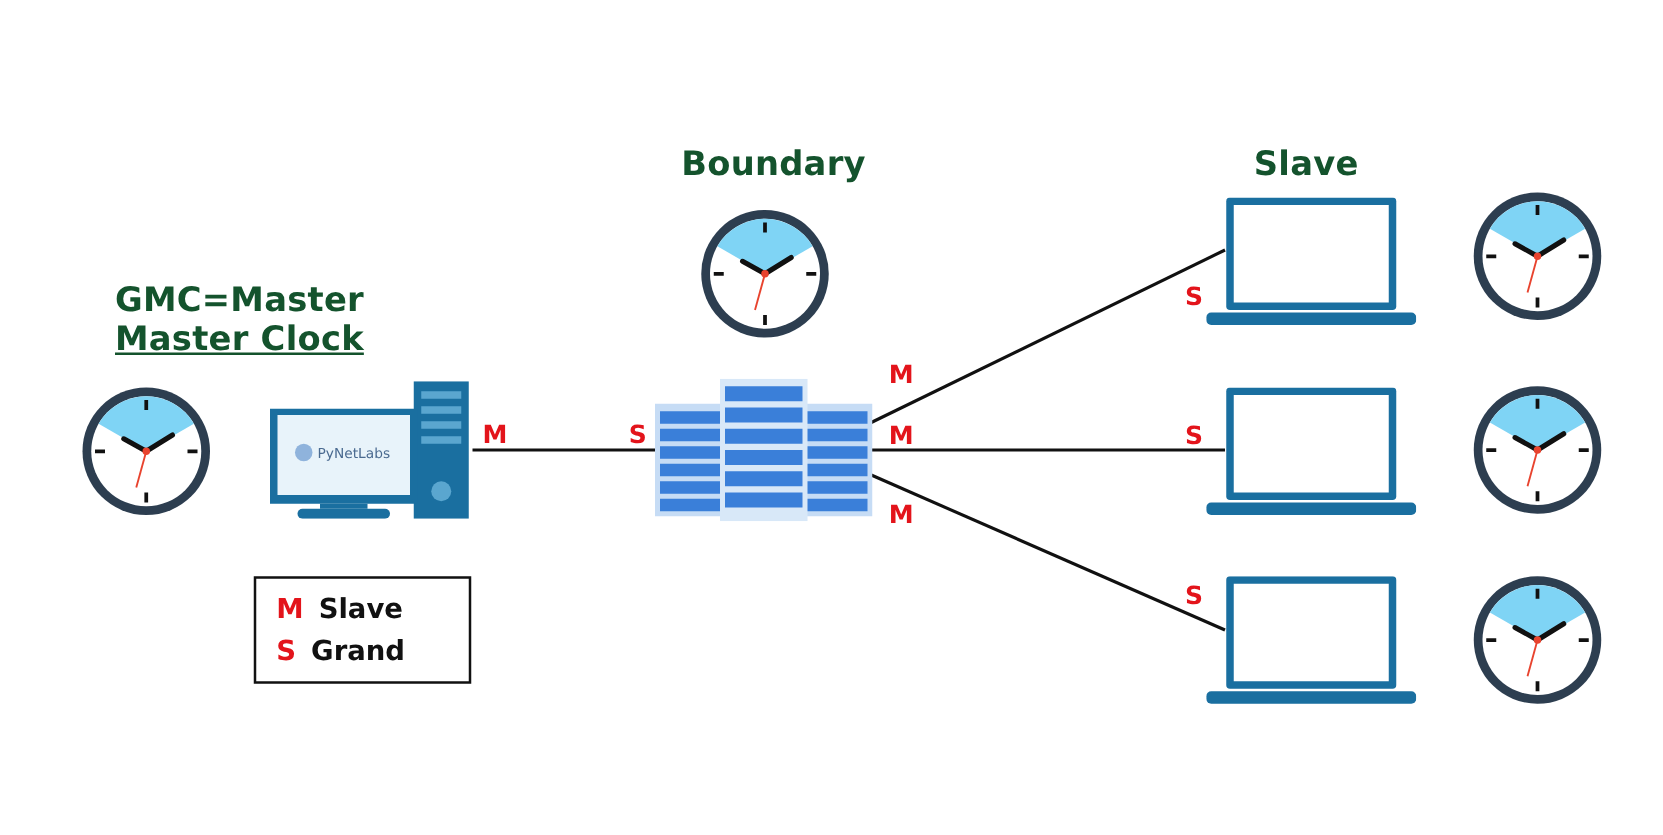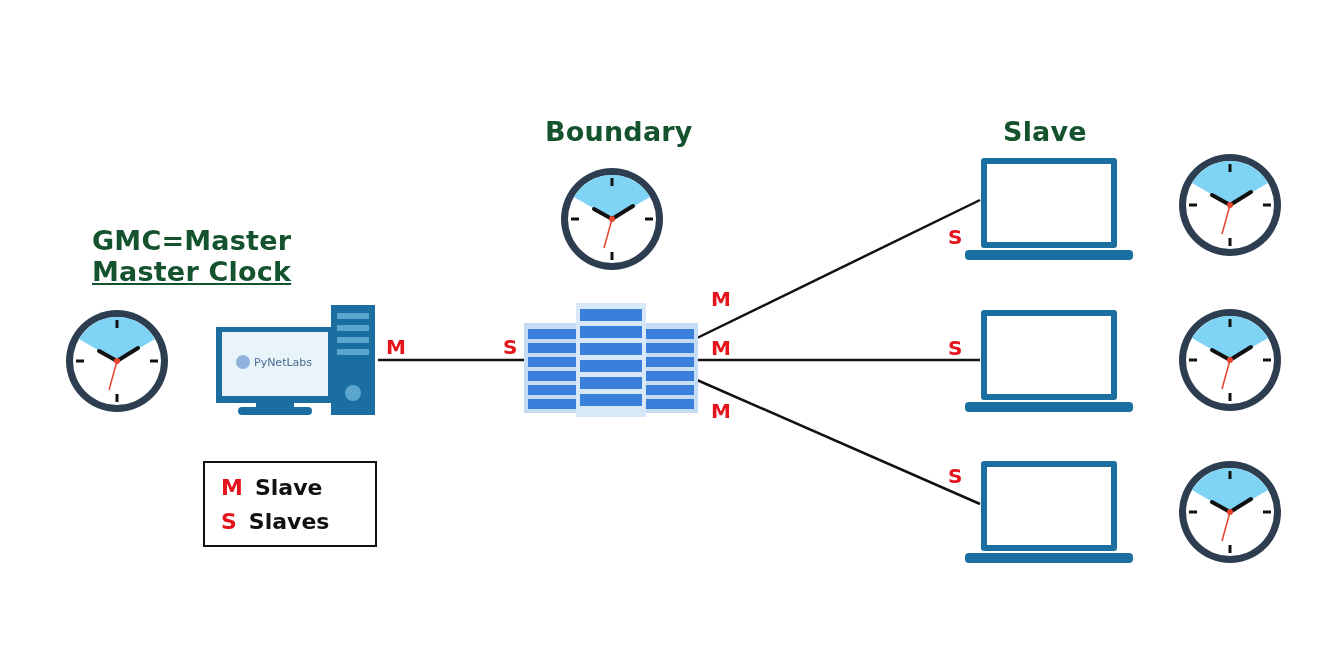--- a/index.html
+++ b/index.html
@@ -183,15 +183,15 @@
 <div class="abs red" style="left:711px; top:399px;">M</div>
 <div class="abs red" style="left:948px; top:225px;">S</div>
 <div class="abs red" style="left:948px; top:336px;">S</div>
 <div class="abs red" style="left:948px; top:464px;">S</div>
 
 <div class="legend">
   <div class="legend-row" style="top:12px;">
     <span class="k">M</span><span>Slave</span>
   </div>
   <div class="legend-row" style="top:46px;">
-    <span class="k">S</span><span>Slaves</span>
+    <span class="k">S</span><span>Grand</span>
   </div>
 </div>
 
 </body></html>

